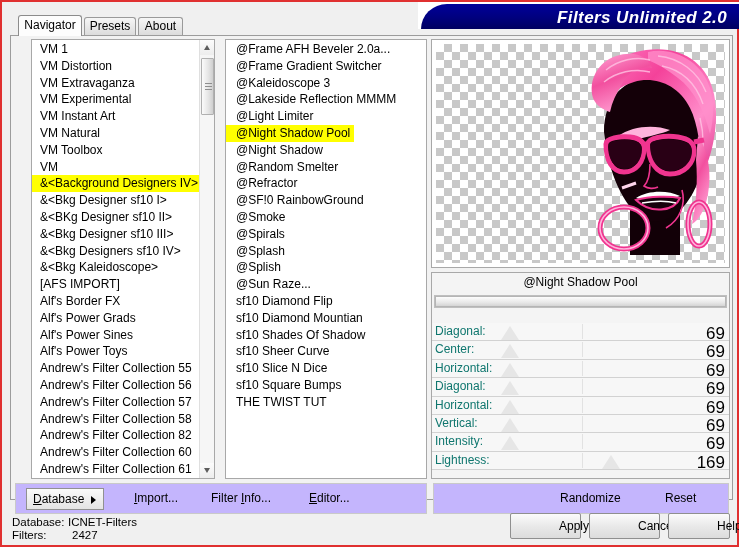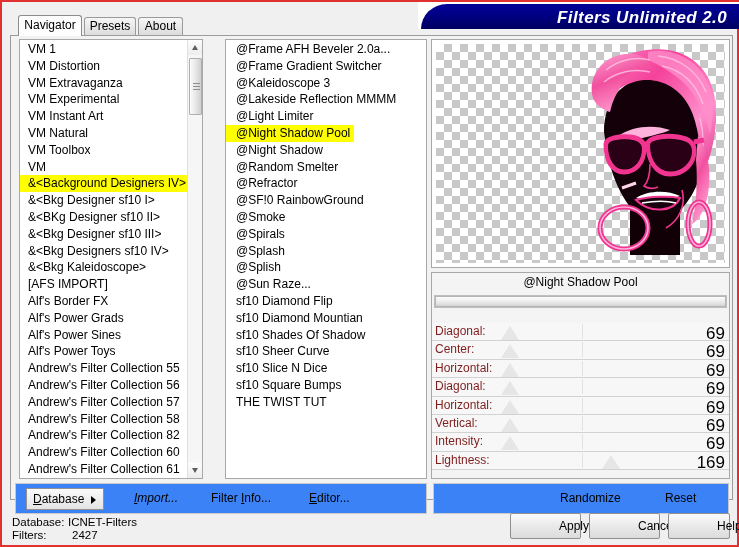--- a/index.html
+++ b/index.html
@@ -97,21 +97,21 @@
 
   
   .listbox {
     position: absolute;
     box-sizing: border-box;
     background: #ffffff;
     border: 1px solid #b4b4b4;
     overflow: hidden;
   }
   .left-list {
-    left: 8px; top: 3px;
+    left: 20px; top: 3px;
     width: 184px; height: 440px;
     border: 1px solid #a8a8a8;
   }
   .left-list .items { position: absolute; left: 0; top: 1px; width: 190px; }
   .mid-list {
     left: 214px; top: 3px;
     width: 202px; height: 440px;
     border: 1px solid #a8a8a8;
   }
   .mid-list .items { position: absolute; left: 0; top: 1px; width: 200px; }
@@ -249,21 +249,21 @@
   .slider {
     position: relative;
     height: 17.4px;
     border-bottom: 1px solid #d2d2d2;
     background: #f7f7f7;
   }
   .slider .lbl {
     position: absolute;
     left: 3px; top: 1px;
     font-size: 12px;
-    color: #7f1d1d;
+    color: #0f766e;
     white-space: nowrap;
   }
   .slider .val {
     position: absolute;
     right: 6px; top: 1px;
     font-size: 17px;
     color: #000;
   }
   .slider .tick {
     position: absolute;
@@ -283,21 +283,21 @@
   
   .actionbar {
     position: absolute;
     left: 4px; top: 447px;
     width: 714px; height: 32px;
   }
   .abseg {
     position: absolute;
     top: 0; height: 31px;
     box-sizing: border-box;
-    background: #3b82f6;
+    background: #c4b5fd;
     border: 1px solid #c9c9c9;
   }
   .abseg.left { left: 0px; width: 412px; }
   .abseg.right { left: 418px; width: 296px; }
   .dbbtn {
     position: absolute;
     left: 10px; top: 4px;
     width: 78px; height: 22px;
     box-sizing: border-box;
     background: linear-gradient(to bottom,#fafafa,#e4e4e4);
@@ -315,21 +315,21 @@
     border-bottom: 4px solid transparent;
     border-left: 5px solid #000;
   }
   .linkbtn {
     position: absolute;
     top: 7px;
     font-size: 12px;
     color: #000;
     white-space: nowrap;
   }
-  .lb-import { left: 118px; font-style: italic; }
+  .lb-import { left: 118px; }
   .lb-info { left: 195px; }
   .lb-editor { left: 293px; }
   .lb-rand { left: 126px; }
   .lb-reset { left: 231px; }
   .u { text-decoration: underline; }
 
   
   .statusbar {
     position: absolute;
     left: 0px; top: 500px;

